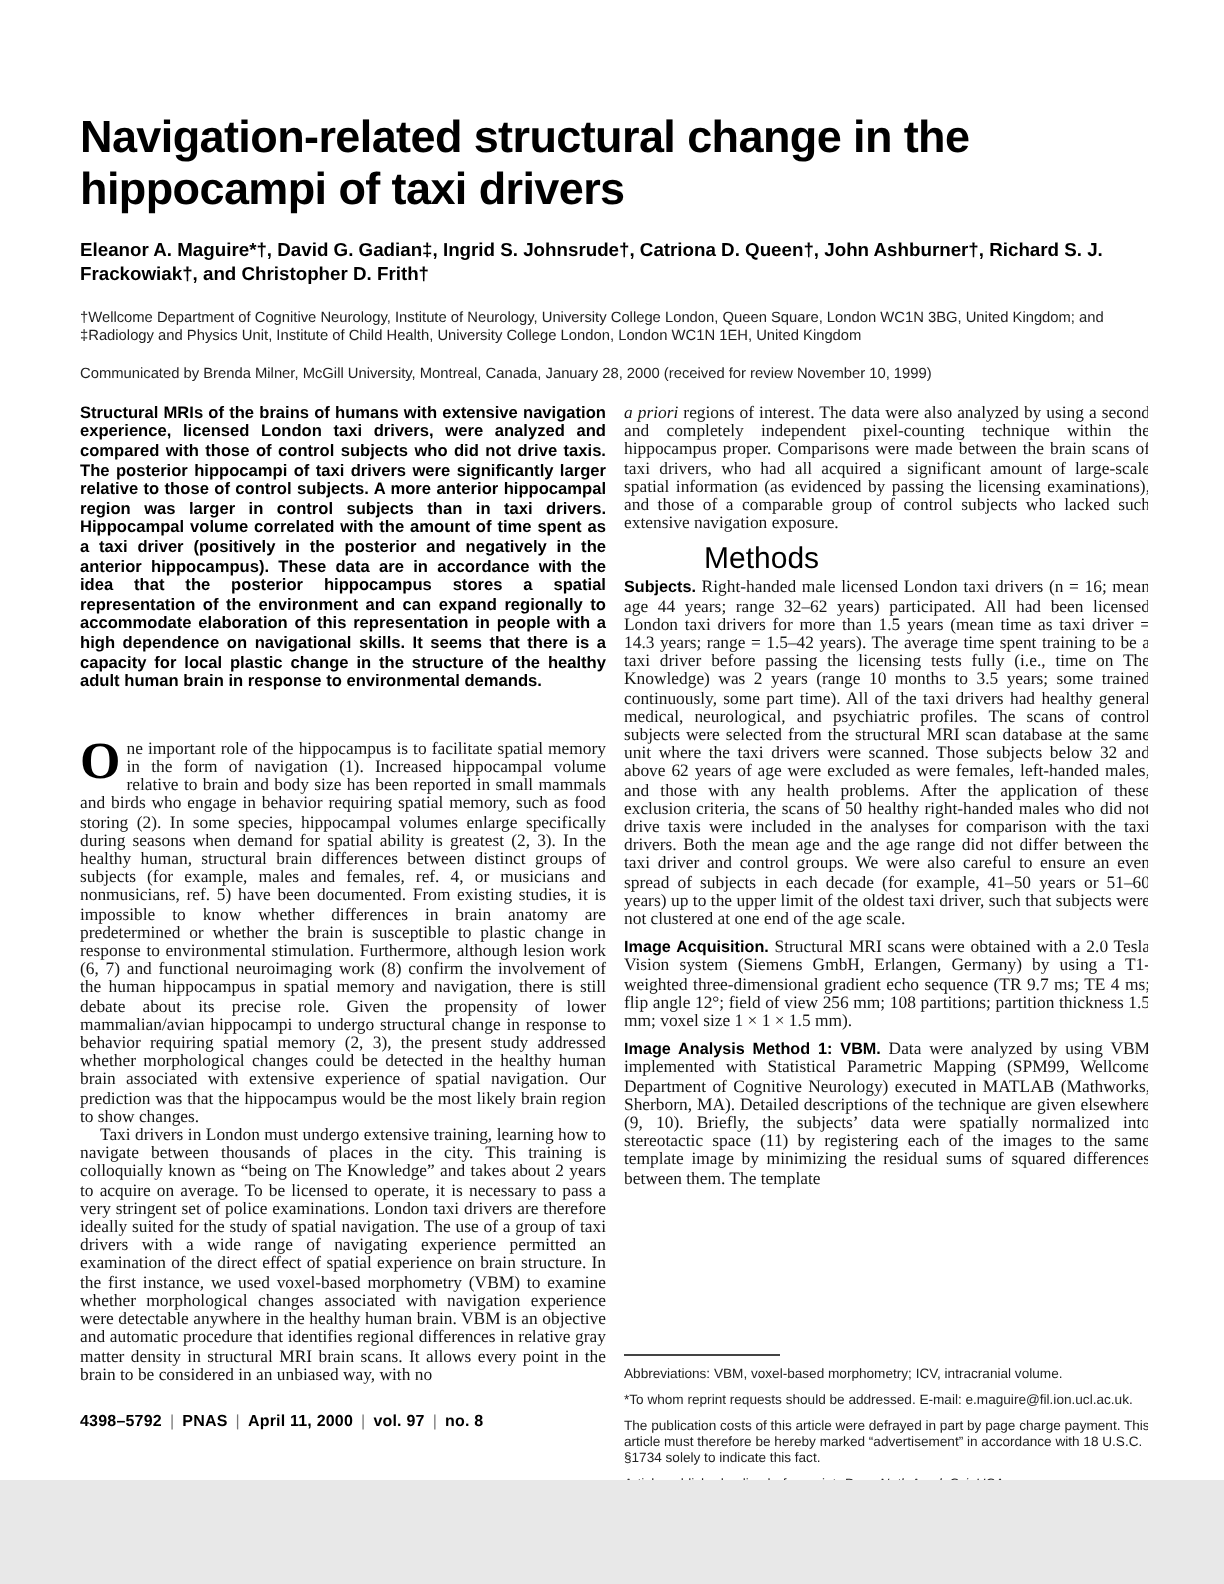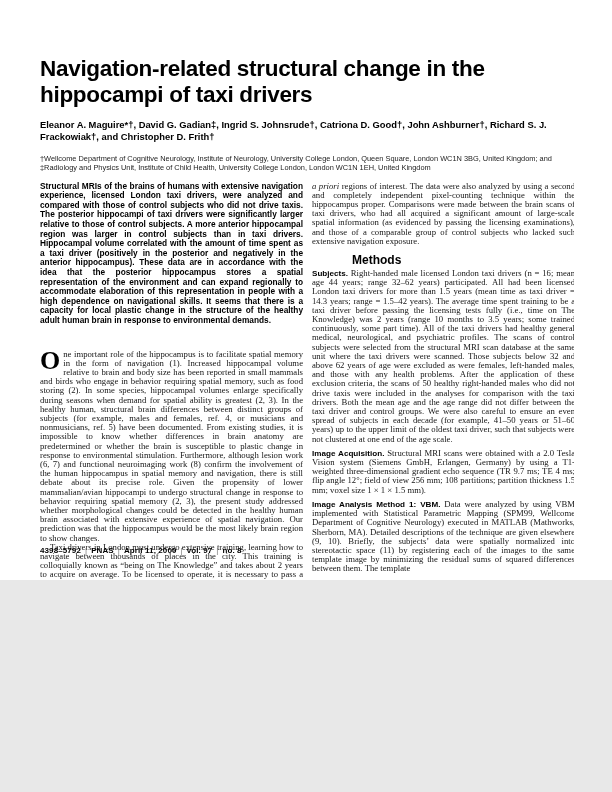--- a/index.html
+++ b/index.html
@@ -1,18 +1,18 @@
 <!DOCTYPE html>
 <html><head>
 <meta charset="utf-8">
 <style>
   * { margin:0; padding:0; box-sizing:border-box; }
   html,body { background:#e8e8e8; }
   .page {
-    width:612px; height:580px; background:#ffffff; margin:0 auto;
+    width:612px; height:740px; background:#ffffff; margin:0 auto;
     position:relative; padding:56px 38px 0 40px; overflow:hidden;
     font-family:"Liberation Serif", serif; color:#111;
   }
   .title {
     font-family:"Liberation Sans", sans-serif; font-weight:bold;
     font-size:22.5px; line-height:26px; letter-spacing:-0.3px;
     color:#000; margin-bottom:11px; max-width:520px;
   }
   .authors {
     font-family:"Liberation Sans", sans-serif; font-weight:bold;
@@ -36,22 +36,22 @@
   }
   .body-p {
     font-size:8.7px; line-height:9.2px; text-align:justify; color:#151515;
   }
   .dropcap {
     float:left; font-weight:bold; font-size:26px; line-height:19px;
     padding:1px 3px 0 0; color:#000;
   }
   .indent { text-indent:10px; }
   .methods-heading {
-    font-family:"Liberation Sans", sans-serif; font-weight:bold;
-    font-size:12px; line-height:12px; color:#000; margin:8px 0 3px 0;padding-left:40px;
+    font-family:"Liberation Sans", sans-serif; font-weight:normal;
+    font-size:15px; line-height:12px; color:#000; margin:8px 0 3px 0;padding-left:40px;
   }
   .runin {
     font-family:"Liberation Sans", sans-serif; font-weight:bold;
     font-size:8.1px; color:#000;
   }
   .mt5 { margin-top:5px; }
   .spacer { flex:1 1 auto; min-height:4px; }
   .fn-sep { width:78px; border-top:1px solid #444; margin:6px 0 6px 0; }
   .footnote {
     font-family:"Liberation Sans", sans-serif; font-size:6.8px;
@@ -65,24 +65,25 @@
   }
   .page-footer .pipe { color:#777; font-weight:normal; padding:0 4px; }
 </style>
 </head>
 <body>
 
 <div class="page">
 
   <div class="title">Navigation-related structural change in the hippocampi of taxi drivers</div>
 
-  <div class="authors">Eleanor A. Maguire*†, David G. Gadian‡, Ingrid S. Johnsrude†, Catriona D. Good†, John Ashburner†, Richard S. J. Frackowiak†, and Christopher D. Frith†</div>
+  <div class="authors">Eleanor A. Maguire*†, David G. Gadian‡, Ingrid S. Johnsrude†, Catriona D. Queen†, John Ashburner†, Richard S. J. Frackowiak†, and Christopher D. Frith†</div>
 
   <div class="affiliations">†Wellcome Department of Cognitive Neurology, Institute of Neurology, University College London, Queen Square, London WC1N 3BG, United Kingdom; and ‡Radiology and Physics Unit, Institute of Child Health, University College London, London WC1N 1EH, United Kingdom</div>
 
+  <div class="communicated">Communicated by Brenda Milner, McGill University, Montreal, Canada, January 28, 2000 (received for review November 10, 1999)</div>
 
   <div class="columns">
 
     <div class="col col-left">
       <p class="abstract">Structural MRIs of the brains of humans with extensive navigation experience, licensed London taxi drivers, were analyzed and compared with those of control subjects who did not drive taxis. The posterior hippocampi of taxi drivers were significantly larger relative to those of control subjects. A more anterior hippocampal region was larger in control subjects than in taxi drivers. Hippocampal volume correlated with the amount of time spent as a taxi driver (positively in the posterior and negatively in the anterior hippocampus). These data are in accordance with the idea that the posterior hippocampus stores a spatial representation of the environment and can expand regionally to accommodate elaboration of this representation in people with a high dependence on navigational skills. It seems that there is a capacity for local plastic change in the structure of the healthy adult human brain in response to environmental demands.</p>
       <p class="body-p"><span class="dropcap">O</span><span>ne important role of the hippocampus is to facilitate spatial memory in the form of navigation (1). Increased hippocampal volume relative to brain and body size has been reported in small mammals and birds who engage in behavior requiring spatial memory, such as food storing (2). In some species, hippocampal volumes enlarge specifically during seasons when demand for spatial ability is greatest (2, 3). In the healthy human, structural brain differences between distinct groups of subjects (for example, males and females, ref. 4, or musicians and nonmusicians, ref. 5) have been documented. From existing studies, it is impossible to know whether differences in brain anatomy are predetermined or whether the brain is susceptible to plastic change in response to environmental stimulation. Furthermore, although lesion work (6, 7) and functional neuroimaging work (8) confirm the involvement of the human hippocampus in spatial memory and navigation, there is still debate about its precise role. Given the propensity of lower mammalian/avian hippocampi to undergo structural change in response to behavior requiring spatial memory (2, 3), the present study addressed whether morphological changes could be detected in the healthy human brain associated with extensive experience of spatial navigation. Our prediction was that the hippocampus would be the most likely brain region to show changes.</span></p>
       <p class="body-p indent">Taxi drivers in London must undergo extensive training, learning how to navigate between thousands of places in the city. This training is colloquially known as “being on The Knowledge” and takes about 2 years to acquire on average. To be licensed to operate, it is necessary to pass a very stringent set of police examinations. London taxi drivers are therefore ideally suited for the study of spatial navigation. The use of a group of taxi drivers with a wide range of navigating experience permitted an examination of the direct effect of spatial experience on brain structure. In the first instance, we used voxel-based morphometry (VBM) to examine whether morphological changes associated with navigation experience were detectable anywhere in the healthy human brain. VBM is an objective and automatic procedure that identifies regional differences in relative gray matter density in structural MRI brain scans. It allows every point in the brain to be considered in an unbiased way, with no</p>
     </div>
 
     <div class="col col-right">

